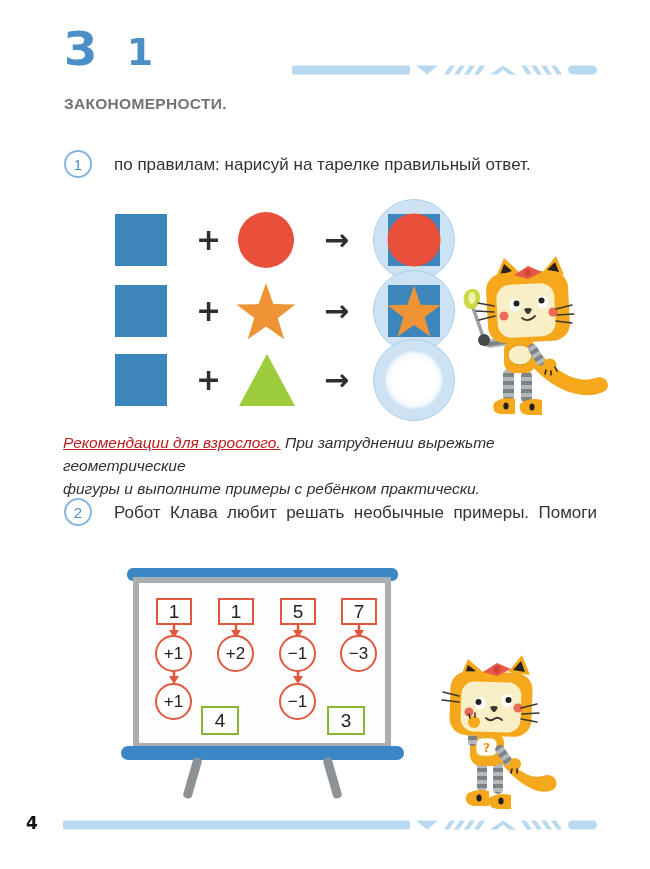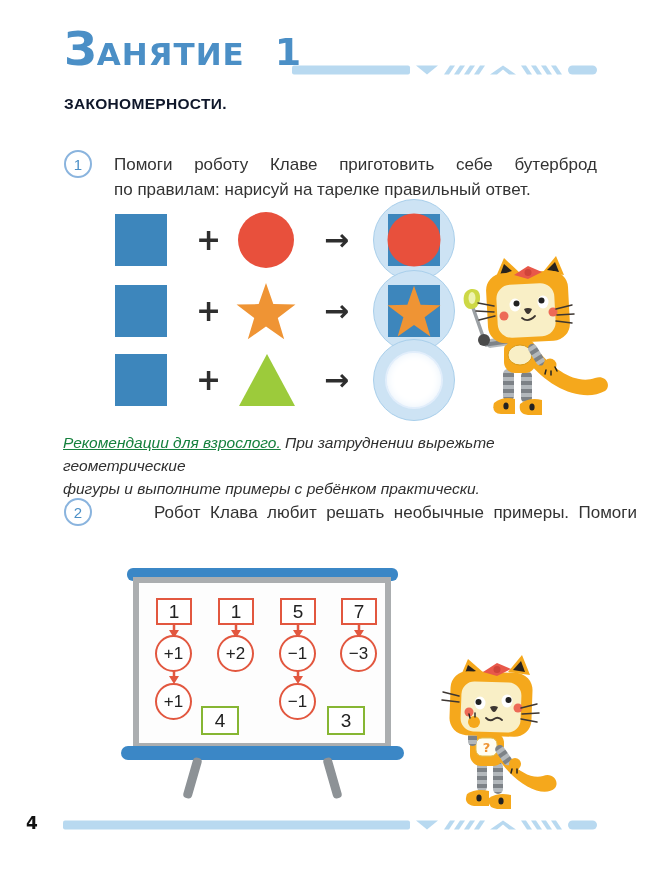--- a/index.html
+++ b/index.html
@@ -7,21 +7,21 @@
     position:relative; width:650px; height:869px; background:#ffffff;
     font-family:"Liberation Sans", sans-serif; overflow:hidden;
   }
   
   .title { position:absolute; left:64px; top:26px; display:flex; align-items:baseline;
            color:#4b8fc6; font-family:"DejaVu Sans", sans-serif; font-weight:bold; }
   .title .initial { font-size:46px; line-height:46px; }
   .title .rest    { font-size:31px; line-height:31px; text-transform:uppercase; letter-spacing:1px; }
   .title .num     { font-size:38px; line-height:38px; margin-left:30px; }
   .deco-bar { position:absolute; }
-  .subtitle { position:absolute; left:64px; top:94px; color:#0f172a; font-weight:bold;
+  .subtitle { position:absolute; left:64px; top:94px; color:#737373; font-weight:bold;
               font-size:15.5px; line-height:19.5px; letter-spacing:0.3px; }
   
   .badge { position:absolute; width:28px; height:28px; border:2px solid #8ab4de; border-radius:50%;
            color:#4b8fc6; font-size:15px; display:flex; align-items:center; justify-content:center;
            background:#fff; box-sizing:border-box; }
   .task-text { position:absolute; left:114px; width:483px; font-size:17px; color:#333333; line-height:25px; }
   .task-text .just { text-align:justify; text-align-last:justify; }
   
   .sq { position:absolute; width:52px; height:52px; background:#3d86bc; }
   .op { position:absolute; font-size:30px; font-weight:bold; color:#2e2e2e;
@@ -34,21 +34,21 @@
                   width:52px; height:52px; background:#3d86bc; }
   .plate .circ-in { position:absolute; left:50%; top:50%; transform:translate(-50%,-50%);
                     width:53px; height:53px; border-radius:50%; background:#e8503c; }
   .plate .star-in { position:absolute; left:50%; top:50%; transform:translate(-50%,-50%); }
   .plate .empty-in { position:absolute; left:13px; top:13px; right:13px; bottom:13px;
                      border-radius:50%; background:#ffffff;
                      box-shadow:0 0 0 2px #e2eefb, inset 0 0 8px #e8f2fb; }
   
   .advice { position:absolute; left:63px; top:431px; width:525px; font-style:italic;
             font-size:15.5px; line-height:23px; color:#2f2f2f; }
-  .advice .lead { color:#15803d; text-decoration:underline; }
+  .advice .lead { color:#b91c1c; text-decoration:underline; }
   
   .wb-bar-top    { position:absolute; left:127px; top:568px; width:271px; height:13px; background:#3b87c6; border-radius:6px; }
   .wb-frame      { position:absolute; left:133px; top:577px; width:258px; height:172px; background:#abaeb0; }
   .wb-inner      { position:absolute; left:139px; top:583px; width:246px; height:160px; background:#fdfdfd; }
   .wb-bar-bottom { position:absolute; left:121px; top:746px; width:283px; height:14px; background:#3b87c6; border-radius:7px; }
   .wb-leg { position:absolute; width:9px; height:42px; background:#8d9296; border-radius:4px; top:757px; }
   .wb-leg.left  { left:188px; transform:rotate(16deg); }
   .wb-leg.right { left:328px; transform:rotate(-16deg); }
   .fsq  { position:absolute; top:598px; width:36px; height:27px; border:2.5px solid #e2573f; background:#fff;
           display:flex; align-items:center; justify-content:center; font-size:19px; color:#222; box-sizing:border-box; }
@@ -62,21 +62,20 @@
   .pagenum { position:absolute; left:26px; top:813px; font-size:17px; font-weight:bold;
              color:#111; font-family:"DejaVu Sans", sans-serif; }
 </style>
 </head>
 <body>
 
 <div class="page">
 
   <div class="title">
     <span class="initial">З</span>
-      <span class="rest">анятие</span>
     <span class="num">1</span>
   </div>
 
   <svg class="deco-bar" style="left:292px; top:64px;" width="305" height="12" viewBox="0 0 305 12">
     <g fill="#b8d9f0">
       <rect x="0" y="1.5" width="118" height="9" rx="2"></rect>
       <polygon points="124,1.5 146,1.5 135,10.5"></polygon>
       <polygon points="152,10.5 158,1.5 163,1.5 157,10.5"></polygon>
       <polygon points="162,10.5 168,1.5 173,1.5 167,10.5"></polygon>
       <polygon points="172,10.5 178,1.5 183,1.5 177,10.5"></polygon>
@@ -91,21 +90,20 @@
   </svg>
 
   <div class="subtitle">
     <div>ЗАКОНОМЕРНОСТИ.</div>
   </div>
 
   <div class="badge" style="left:64px; top:150px;">
     <span>1</span>
   </div>
   <div class="task-text" style="top:152px;">
-    <div class="just">Помоги роботу Клаве приготовить себе бутерброд</div>
     <div>по правилам: нарисуй на тарелке правильный ответ.</div>
   </div>
 
   <div class="sq" style="left:115px; top:214px;"></div>
   <span class="op" style="left:196px; top:225px;">+</span>
   <div class="circle-red" style="left:238px; top:212px;"></div>
   <span class="op" style="left:324px; top:225px;">→</span>
   <div class="plate" style="left:373px; top:199px;">
     <div class="sq-in"></div>
     <div class="circ-in"></div>
@@ -199,21 +197,21 @@
   </svg>
 
   <div class="advice">
     <div><span class="lead">Рекомендации для взрослого.</span> <span>При затруднении вырежьте геометрические</span></div>
     <div>фигуры и выполните примеры с ребёнком практически.</div>
   </div>
 
   <div class="badge" style="left:64px; top:498px;">
     <span>2</span>
   </div>
-  <div class="task-text" style="top:500px;margin-left:40px;">
+  <div class="task-text" style="top:500px;">
     <div class="just">Робот Клава любит решать необычные примеры. Помоги</div>
   </div>
 
   <div class="wb-bar-top"></div>
   <div class="wb-frame"></div>
   <div class="wb-inner"></div>
   <div class="wb-bar-bottom"></div>
   <div class="wb-leg left"></div>
   <div class="wb-leg right"></div>
 

